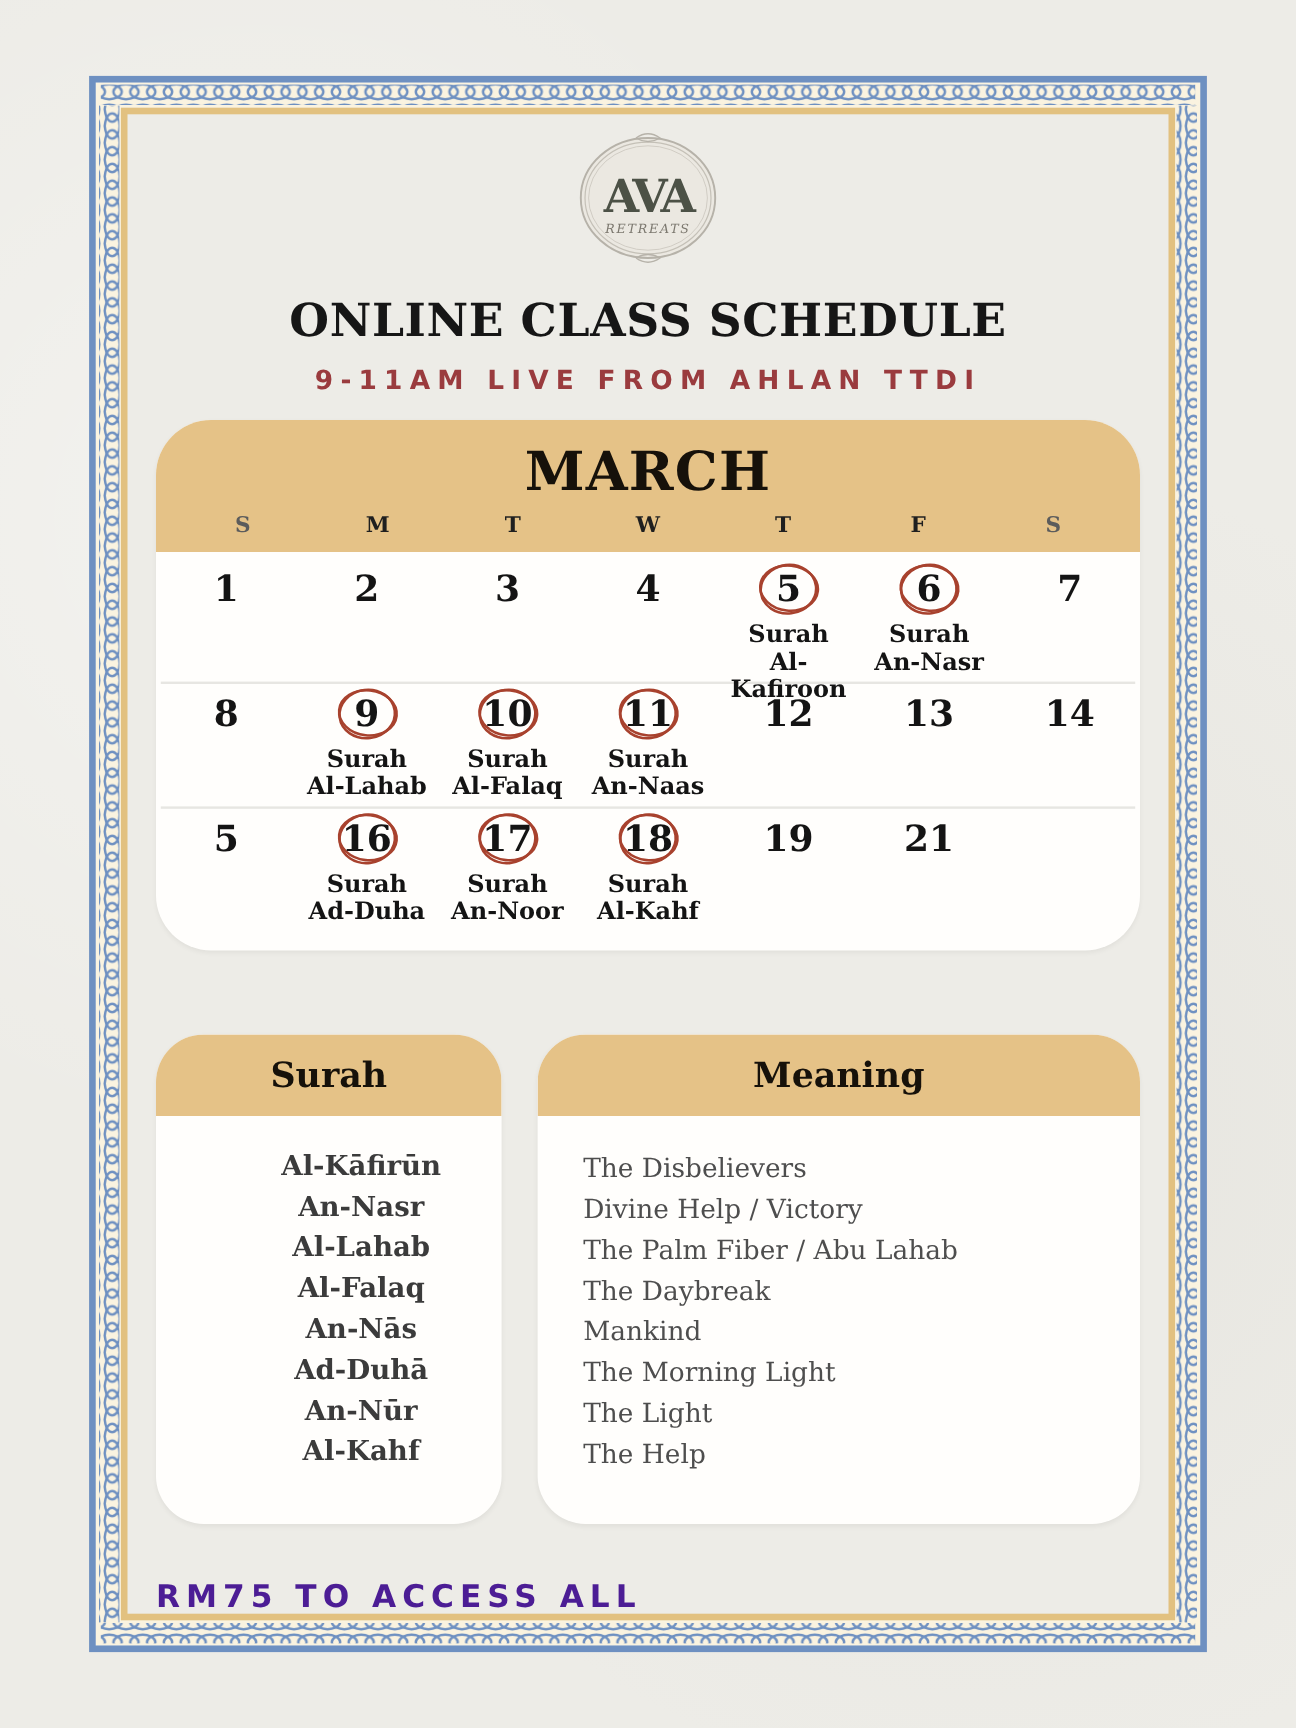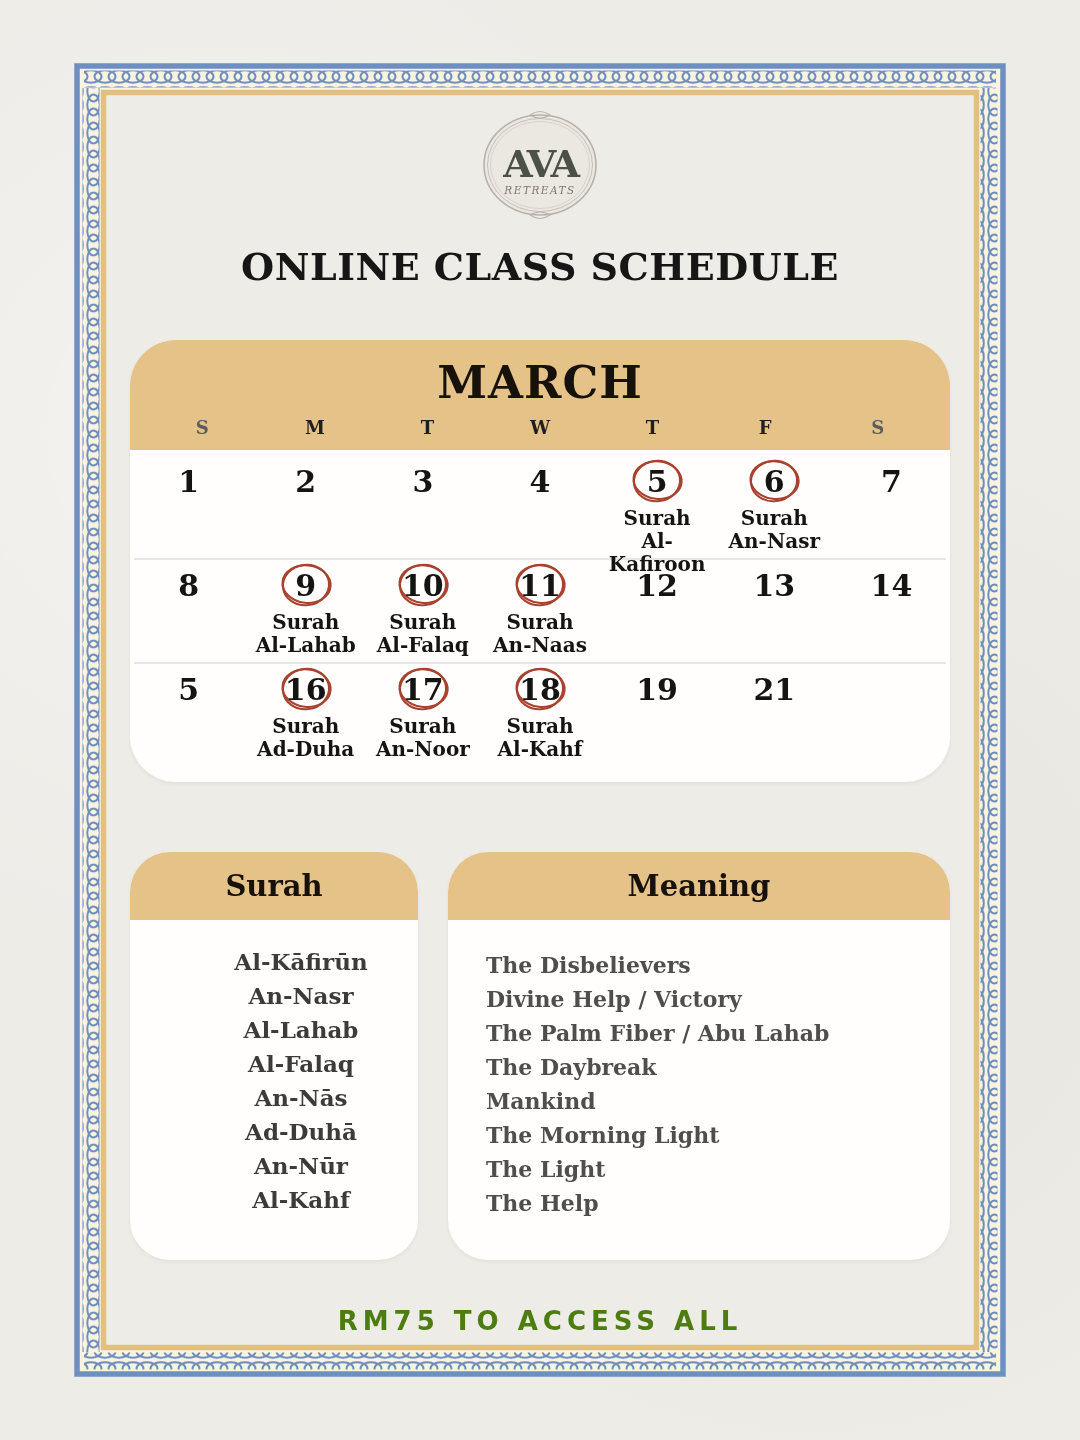--- a/index.html
+++ b/index.html
@@ -30,21 +30,21 @@
   .logo-oval3{fill:none;stroke:#cfcbc2;stroke-width:.8;}
   .logo-orn{fill:none;stroke:#b6b2a9;stroke-width:1.2;}
   .logo-brand{font-family:"DejaVu Serif",serif;font-weight:bold;font-size:38px;fill:#4c5146;letter-spacing:-3px;}
   .logo-sub{font-family:"DejaVu Serif",serif;font-style:italic;font-size:10.5px;fill:#7c786f;letter-spacing:1.5px;}
 
   .title{margin-top:24px;text-align:center;font-size:38px;font-weight:bold;letter-spacing:.5px;color:#161616;}
   .subtitle{margin-top:16px;text-align:center;font-family:"DejaVu Sans",sans-serif;font-weight:bold;
             font-size:22px;letter-spacing:6px;color:var(--maroon);}
 
   
-  .calendar{margin-top:51px;border-radius:46px;overflow:hidden;background:var(--card-white);
+  .calendar{margin-top:20px;border-radius:46px;overflow:hidden;background:var(--card-white);
             box-shadow:0 2px 4px rgba(0,0,0,.05);}
   .cal-header{background:var(--gold);padding:16px 0 10px;}
   .month{text-align:center;font-size:45px;font-weight:bold;color:#16110a;letter-spacing:1px;}
   .dow{display:grid;grid-template-columns:repeat(7,1fr);padding:8px 16px 2px;}
   .dow-cell{text-align:center;font-size:18px;font-weight:bold;color:#1f1f1f;}
   .dow-cell.muted{color:#5c5c5c;}
   .cal-body{padding:6px 0 16px;}
   .cal-row{display:grid;grid-template-columns:repeat(7,1fr);height:102px;padding-top:8px;box-sizing:border-box;}
   .cal-cell{text-align:center;position:relative;}
   .date-wrap{position:relative;display:inline-block;padding:0 5px;}
@@ -57,25 +57,25 @@
   
   .boxes{display:flex;gap:30px;margin-top:70px;align-items:stretch;}
   .box{border-radius:40px;overflow:hidden;background:var(--card-white);box-shadow:0 2px 4px rgba(0,0,0,.05);}
   .surah-box{width:288px;}
   .meaning-box{flex:1;}
   .box-header{background:var(--gold);height:68px;display:flex;align-items:center;justify-content:center;
               font-size:29px;font-weight:bold;color:#16110a;}
   .box ul{list-style:none;margin:0;}
   .surah-box ul{padding:30px 10px 34px 64px;text-align:center;}
   .surah-box li{font-size:23px;font-weight:bold;color:#3b3b3b;margin-bottom:11px;line-height:1;}
-  .meaning-box ul{padding:34px 10px 34px 38px;font-weight:bold;}
+  .meaning-box ul{padding:34px 10px 34px 38px;}
   .meaning-box li{font-size:22px;color:#4e4e4e;margin-bottom:12px;line-height:1;}
 
-  .footer{margin-top:46px;text-align:center;font-family:"DejaVu Sans",sans-serif;font-weight:bold;
-          font-size:26px;letter-spacing:5px;color:#4d7c0f;}
+  .footer{margin-top:46px;font-family:"DejaVu Sans",sans-serif;font-weight:bold;
+          font-size:26px;letter-spacing:5px;color:#4c1d95;}
 </style>
 </head>
 <body>
 
 <svg class="frame" viewBox="0 0 1080 1440">
   <defs>
     <pattern id="chainH" x="0" y="0" width="14" height="17" patternUnits="userSpaceOnUse">
       <ellipse class="chain-e" cx="-7" cy="8.5" rx="10.5" ry="6.2"></ellipse>
       <ellipse class="chain-e" cx="7" cy="8.5" rx="10.5" ry="6.2"></ellipse>
       <ellipse class="chain-e" cx="21" cy="8.5" rx="10.5" ry="6.2"></ellipse>
@@ -104,20 +104,21 @@
       <ellipse class="logo-oval2" cx="70" cy="55" rx="52.5" ry="46.5"></ellipse>
       <ellipse class="logo-oval3" cx="70" cy="55" rx="49.5" ry="43.5"></ellipse>
       <path class="logo-orn" d="M60,5 q10,-7 20,0 q-10,6 -20,0"></path>
       <path class="logo-orn" d="M60,105 q10,7 20,0 q-10,-6 -20,0"></path>
       <text class="logo-brand" x="70" y="67" text-anchor="middle">AVA</text>
       <text class="logo-sub" x="70" y="84" text-anchor="middle">RETREATS</text>
     </svg>
   </div>
 
   <div class="title">ONLINE CLASS SCHEDULE</div>
+  <div class="subtitle">9-11AM LIVE FROM AHLAN TTDI</div>
 
   <div class="calendar">
     <div class="cal-header">
       <div class="month">MARCH</div>
       <div class="dow">
           <div class="dow-cell muted">S</div>
           <div class="dow-cell">M</div>
           <div class="dow-cell">T</div>
           <div class="dow-cell">W</div>
           <div class="dow-cell">T</div>

